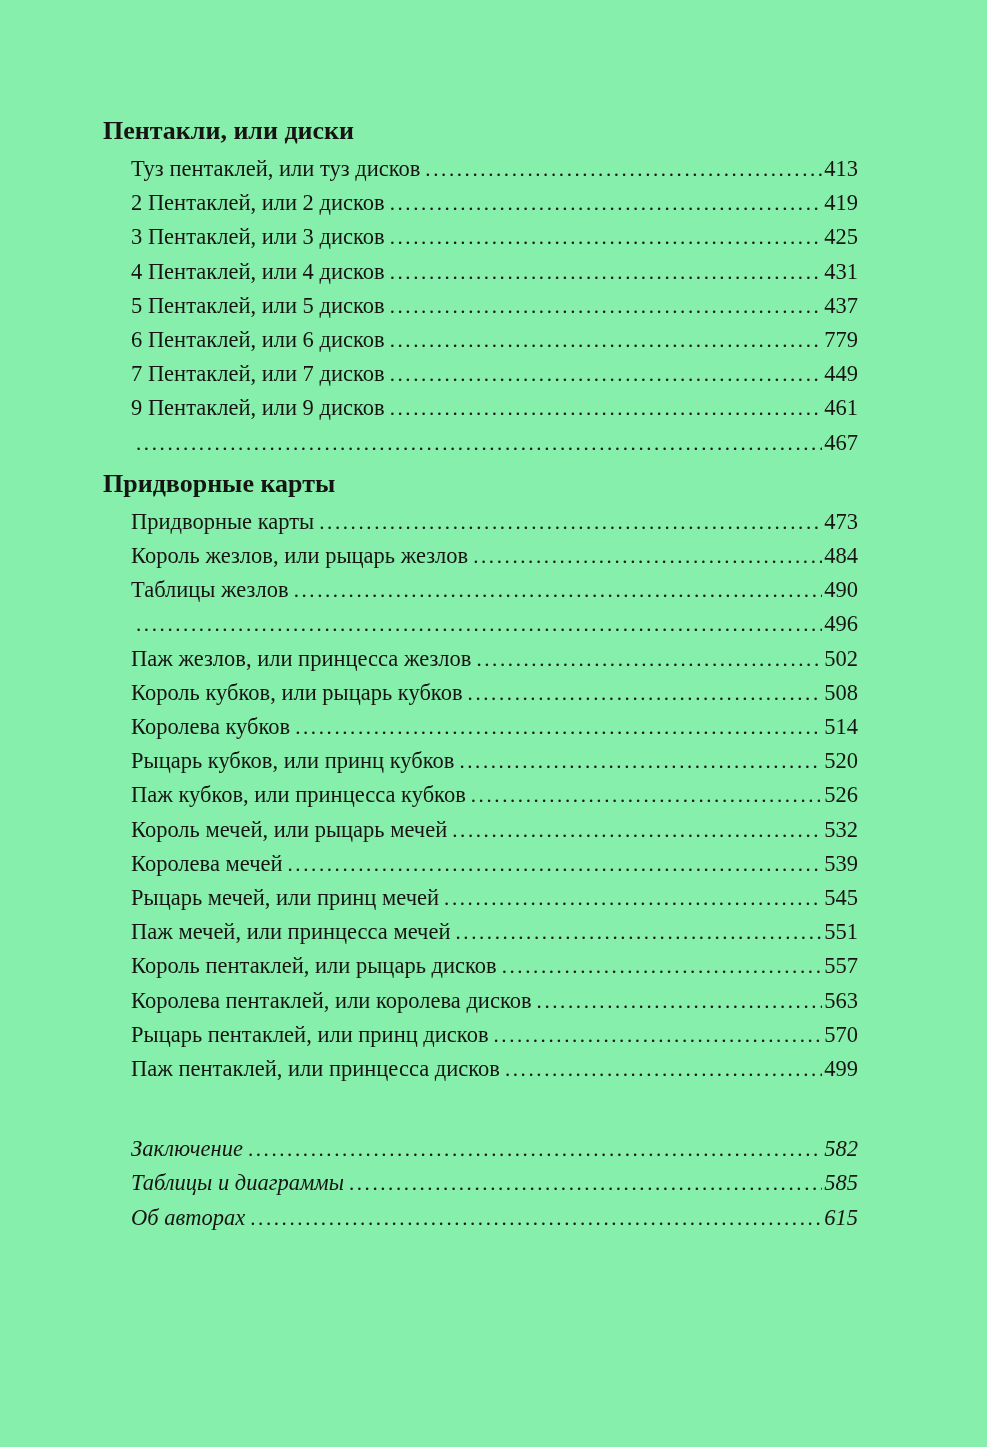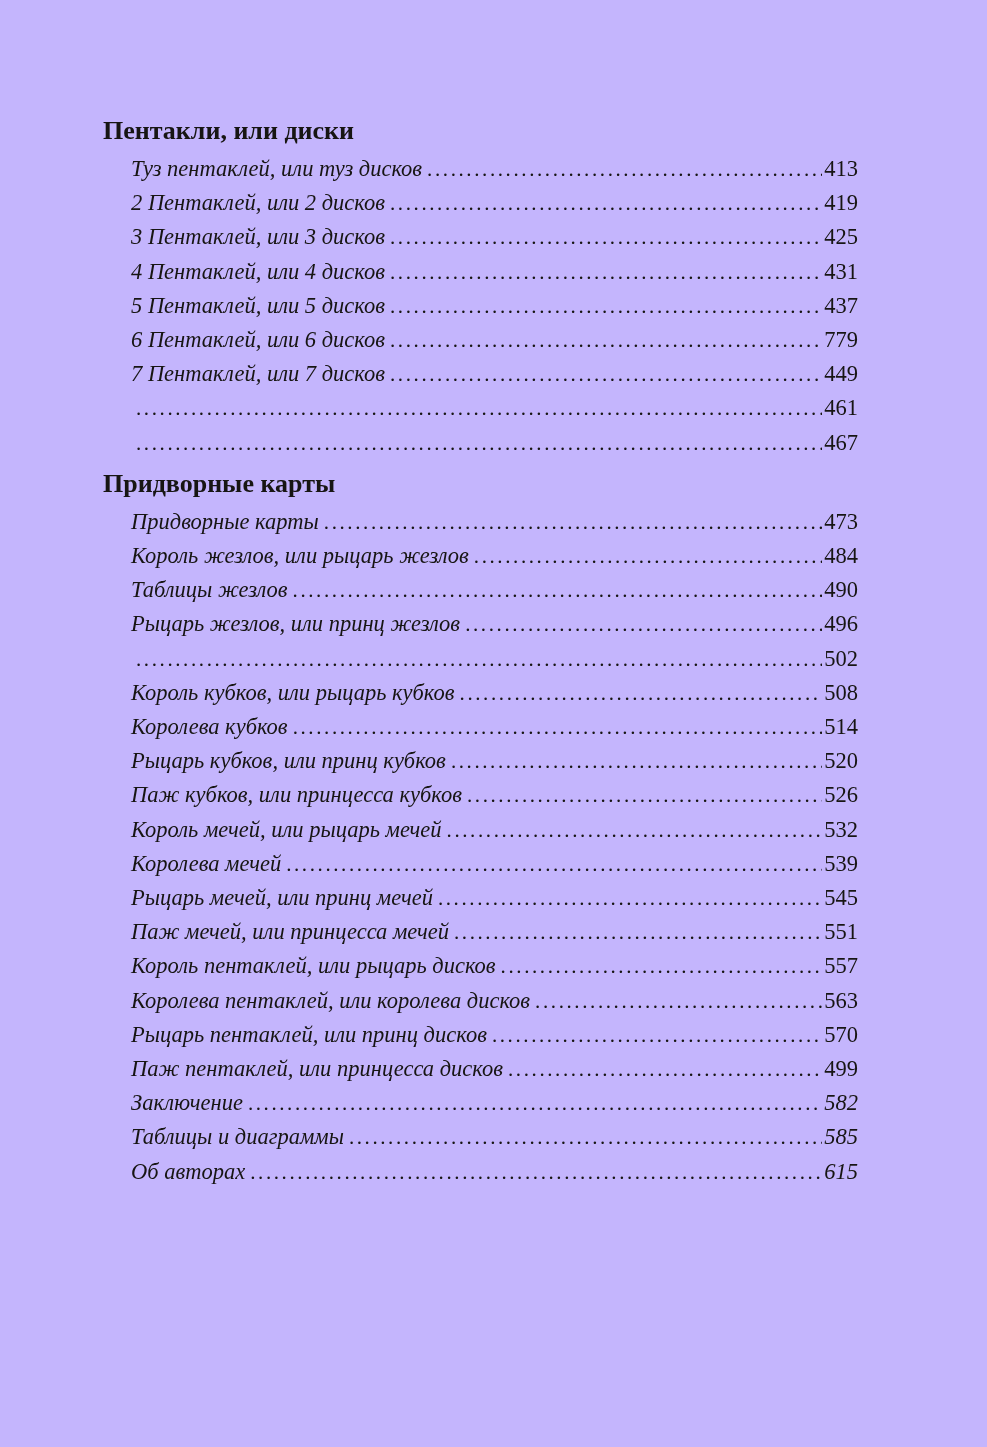--- a/index.html
+++ b/index.html
@@ -7,52 +7,52 @@
   body {
     background: #ffffff;
     font-family: "Liberation Serif", "DejaVu Serif", serif;
     color: #171513;
   }
   .page {
     width: 987px;
     height: 1447px;
     padding: 112px 129px 0 103px;
     overflow: hidden;
-    background: #c4b5fd;
+    background: #86efac;
   }
   .toc-heading {
     font-weight: 700;
     font-size: 26px;
     line-height: 37px;
     margin: 0 0 3px 0;
   }
   .toc-heading.not-first { margin-top: 5px; }
   .toc-row {
     display: flex;
     align-items: baseline;
     font-size: 22.5px;
     line-height: 33.2px;
     padding-left: 28px;
   }
-  .toc-title { white-space: nowrap; font-style: italic; }
+  .toc-title { white-space: nowrap; }
   .toc-dots {
     flex: 1 1 auto;
     overflow: hidden;
     white-space: nowrap;
     margin: 0 2px 0 5px;
     min-width: 10px;
   }
   .toc-dots::after {
     content: "......................................................................................................................................................................................................................";
     letter-spacing: 2.6px;
     font-size: 21px;
     font-style: normal;
   }
   .toc-page { white-space: nowrap; text-align: center; }
-  .back-matter { }
+  .back-matter { margin-top: 46px; }
   .back-matter .toc-row { font-style: italic; }
 </style>
 </head>
 <body>
 
 <div class="page">
   <div id="toc-sections">
       <div class="toc-heading">Пентакли, или диски</div>
       <div class="toc-row">
         <span class="toc-title">Туз пентаклей, или туз дисков</span>
@@ -83,20 +83,21 @@
         <span class="toc-title">6 Пентаклей, или 6 дисков</span>
         <span class="toc-dots"></span>
         <span class="toc-page">779</span>
       </div>
       <div class="toc-row">
         <span class="toc-title">7 Пентаклей, или 7 дисков</span>
         <span class="toc-dots"></span>
         <span class="toc-page">449</span>
       </div>
       <div class="toc-row">
+        <span class="toc-title">9 Пентаклей, или 9 дисков</span>
         <span class="toc-dots"></span>
         <span class="toc-page">461</span>
       </div>
       <div class="toc-row">
         <span class="toc-dots"></span>
         <span class="toc-page">467</span>
       </div>
       <div class="toc-heading not-first">Придворные карты</div>
       <div class="toc-row">
         <span class="toc-title">Придворные карты</span>
@@ -107,25 +108,25 @@
         <span class="toc-title">Король жезлов, или рыцарь жезлов</span>
         <span class="toc-dots"></span>
         <span class="toc-page">484</span>
       </div>
       <div class="toc-row">
         <span class="toc-title">Таблицы жезлов</span>
         <span class="toc-dots"></span>
         <span class="toc-page">490</span>
       </div>
       <div class="toc-row">
-        <span class="toc-title">Рыцарь жезлов, или принц жезлов</span>
         <span class="toc-dots"></span>
         <span class="toc-page">496</span>
       </div>
       <div class="toc-row">
+        <span class="toc-title">Паж жезлов, или принцесса жезлов</span>
         <span class="toc-dots"></span>
         <span class="toc-page">502</span>
       </div>
       <div class="toc-row">
         <span class="toc-title">Король кубков, или рыцарь кубков</span>
         <span class="toc-dots"></span>
         <span class="toc-page">508</span>
       </div>
       <div class="toc-row">
         <span class="toc-title">Королева кубков</span>

